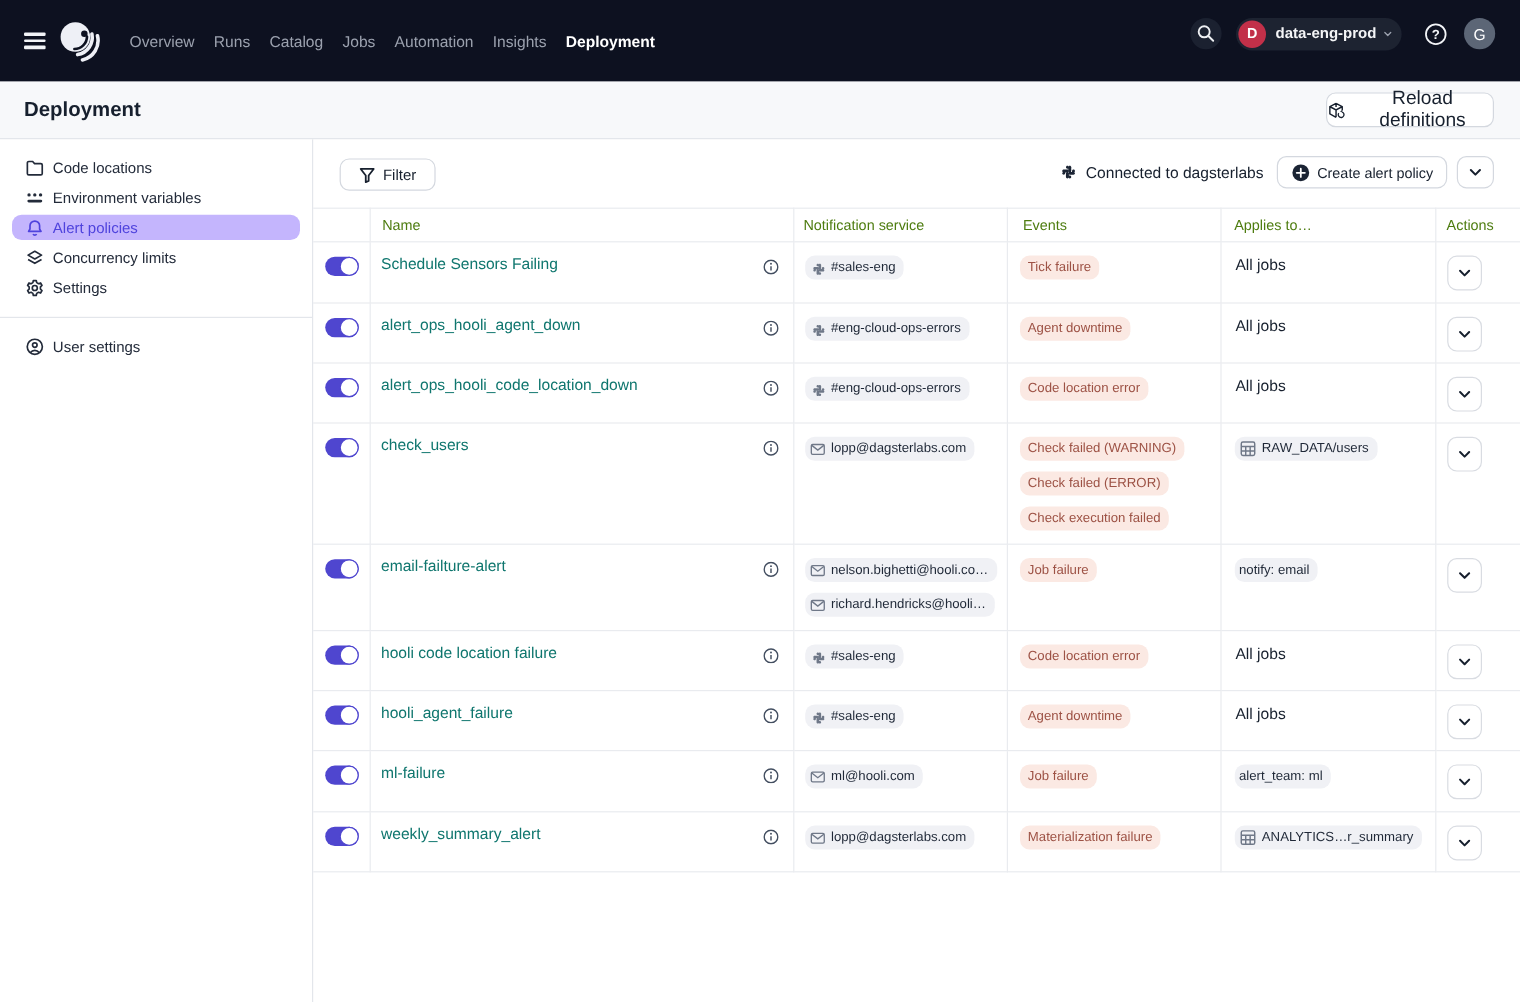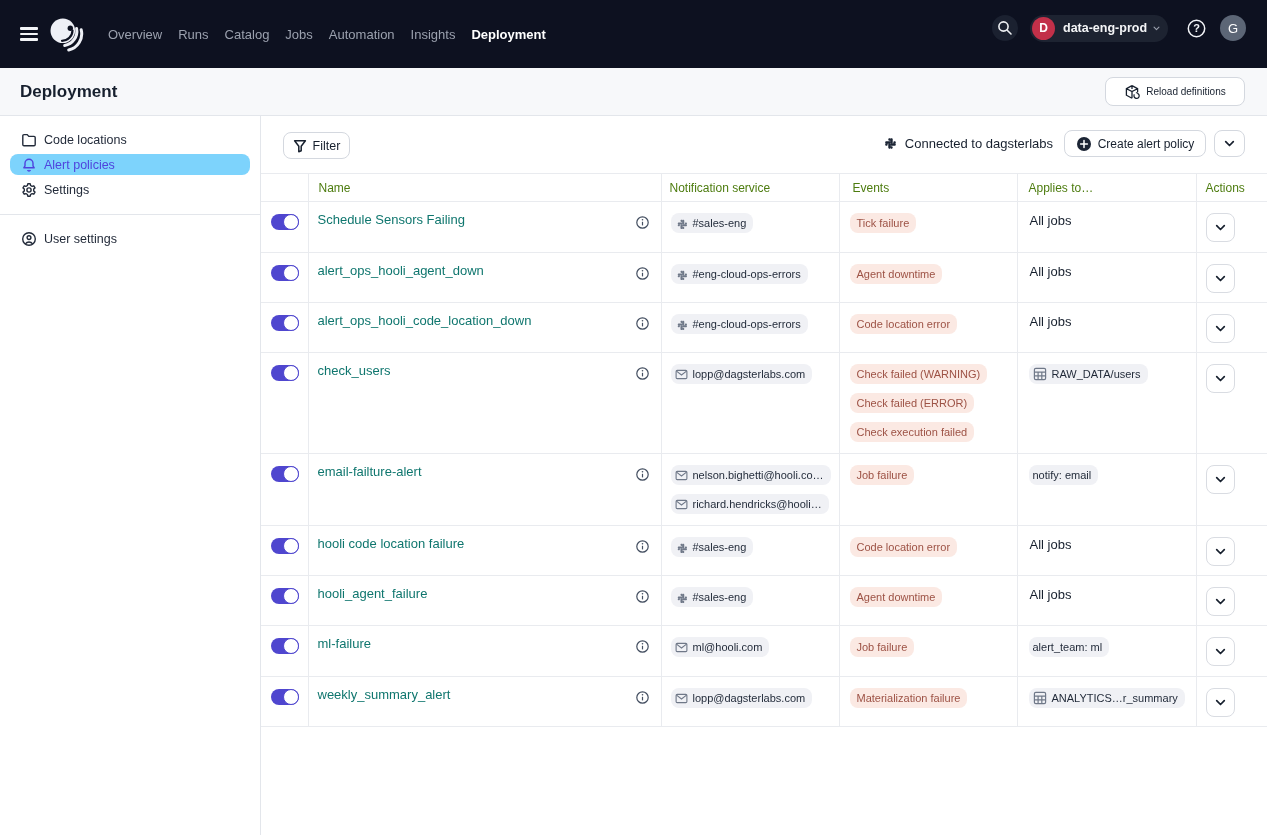--- a/index.html
+++ b/index.html
@@ -20,34 +20,34 @@
 .iconbtn { width:26px; height:26px; border-radius:50%; display:flex; align-items:center; justify-content:center; }
 .pill { height:27px; width:138px; background:#1d2331; border-radius:14px; display:flex; align-items:center; padding:0 8px 0 2px; margin-right:15px; }
 .pill .dcirc { width:23px; height:23px; border-radius:50%; background:#c23049; color:#fff; font-size:12px; font-weight:bold; display:flex; align-items:center; justify-content:center; flex:0 0 auto; }
 .pill .dname { color:#f4f5f7; font-size:12.5px; font-weight:bold; margin:0 6px 0 8px; white-space:nowrap; }
 .avatar { width:26px; height:26px; border-radius:50%; background:#5c6676; color:#fff; font-size:13px; display:flex; align-items:center; justify-content:center; }
 
 
 .pagehead { height:48px; background:#f7f8fa; border-bottom:1px solid #e3e6eb; display:flex; align-items:center; position:relative; }
 .pagehead h1 { font-size:17px; font-weight:bold; color:#17202e; margin-left:20px; letter-spacing:0; }
 .btn { display:inline-flex; align-items:center; gap:7px; background:#fff; border:1px solid #d4d8df; border-radius:8px; font-family:"Liberation Sans",sans-serif; font-size:13px; color:#17202e; height:28px; padding:0 11px; }
-.reload { position:absolute; right:22px; top:9px; height:29px; width:140px; justify-content:center; font-size:10px; gap:6px; padding:0; }
+.reload { position:absolute; right:22px; top:9px; height:29px; width:140px; justify-content:center; font-size:16px; gap:6px; padding:0; }
 
 
 .layout { display:flex; height:731px; }
 aside { width:261px; border-right:1px solid #e3e6eb; background:#fff; padding-top:13px; flex:0 0 auto; }
 .sideitem { display:flex; align-items:center; height:21px; margin:0 10px 4px 10px; padding:0 11px; border-radius:8px; font-size:12.5px; color:#232b3a; gap:7px; }
 .sideitem svg { flex:0 0 auto; }
-.sideitem.active { background:#7dd3fc; color:#4f43dd; }
+.sideitem.active { background:#c4b5fd; color:#4f43dd; }
 .sidesep { border:none; border-top:1px solid #e3e6eb; margin:14px 0 13px 0; }
 .sideitem .ext { margin-left:auto; }
 
 main { flex:1; position:relative; }
 .toolbar { height:57px; position:relative; }
-.filterbtn { position:absolute; left:22px; top:16px; height:27px; width:67px; justify-content:center; padding:0; gap:6px; font-size:12.5px;align-items:center; }
+.filterbtn { position:absolute; left:22px; top:16px; height:27px; width:80px; justify-content:center; padding:0; gap:6px; font-size:12.5px;align-items:center; }
 .toolright { position:absolute; right:22px; top:14px; display:flex; align-items:center; }
 .conn { display:flex; align-items:center; gap:8px; font-size:13px; color:#17202e; margin-right:11px; }
 .createbtn { height:27px; width:142px; justify-content:center; padding:0; gap:6px; font-size:12px;text-align:right; }
 .chevbtn { height:27px; width:31px; justify-content:center; padding:0; margin-left:8px; }
 
 
 table { border-collapse:collapse; table-layout:fixed; width:1006px; }
 col.c-toggle{width:47px;} col.c-name{width:353px;} col.c-notif{width:178px;} col.c-events{width:178px;} col.c-applies{width:179px;} col.c-actions{width:71px;}
 th { font-size:12px; font-weight:normal; color:#4d7c0f; text-align:left; height:28px; padding:0 0 0 9px; border-top:1px solid #e9ebef; }
 td { vertical-align:top; padding:0; }
@@ -122,24 +122,34 @@
       <path d="M13.6 7.6 L13.3 9.5 L11.5 9.0" fill="#17202e" stroke="none"></path>
     </svg>
     Reload definitions</button>
 </div>
 
 <div class="layout">
 <aside>
   <div class="sideitem"><svg width="16" height="16" viewBox="0 0 16 16" fill="none" stroke="#232b3a" stroke-width="1.4">
           <path d="M1.8 4.6 v8 a1.2 1.2 0 0 0 1.2 1.2 h10 a1.2 1.2 0 0 0 1.2-1.2 v-7 a1.2 1.2 0 0 0 -1.2-1.2 h-5.2 l-1.6-1.8 h-3.2 a1.2 1.2 0 0 0 -1.2 1.2 z"></path>
         </svg>Code locations</div>
+  <div class="sideitem"><svg width="16" height="16" viewBox="0 0 16 16" fill="#232b3a">
+          <circle cx="3.2" cy="5.4" r="1.4"></circle>
+          <circle cx="8" cy="5.4" r="1.4"></circle>
+          <circle cx="12.8" cy="5.4" r="1.4"></circle>
+          <rect x="1.8" y="9.4" width="12.4" height="2.4" rx="1.2"></rect>
+        </svg>Environment variables</div>
   <div class="sideitem active"><svg width="16" height="16" viewBox="0 0 16 16" fill="none" stroke="#4f43dd" stroke-width="1.4">
           <path d="M8 2.2 a4 4 0 0 1 4 4 v2.6 l1.2 2 H2.8 l1.2-2 V6.2 a4 4 0 0 1 4-4 z" stroke-linejoin="round"></path>
           <path d="M6.6 13 a1.5 1.5 0 0 0 2.8 0"></path>
         </svg>Alert policies</div>
+  <div class="sideitem"><svg width="16" height="16" viewBox="0 0 16 16" fill="none" stroke="#232b3a" stroke-width="1.4" stroke-linejoin="round">
+          <path d="M8 2.4 L13.6 5.6 L8 8.8 L2.4 5.6 Z"></path>
+          <path d="M2.4 9.2 L8 12.4 L13.6 9.2"></path>
+        </svg>Concurrency limits</div>
   <div class="sideitem"><svg width="16" height="16" viewBox="0 0 16 16" fill="none" stroke="#232b3a" stroke-width="1.4">
           <path d="M6.8 1.8 h2.4 l.4 1.7 1.5.9 1.7-.6 1.2 2.1-1.3 1.2 v1.8 l1.3 1.2 -1.2 2.1 -1.7-.6 -1.5.9 -.4 1.7 h-2.4 l-.4-1.7 -1.5-.9 -1.7.6 -1.2-2.1 1.3-1.2 v-1.8 l-1.3-1.2 1.2-2.1 1.7.6 1.5-.9 z" stroke-linejoin="round"></path>
           <circle cx="8" cy="8" r="2.1"></circle>
         </svg>Settings</div>
   <hr class="sidesep">
   <div class="sideitem"><svg width="16" height="16" viewBox="0 0 16 16" fill="none" stroke="#232b3a" stroke-width="1.4">
           <circle cx="8" cy="8" r="6.3"></circle>
           <circle cx="8" cy="6.6" r="1.9"></circle>
           <path d="M4.4 12.8 a4.4 4.4 0 0 1 7.2 0"></path>
         </svg>User settings</div>

